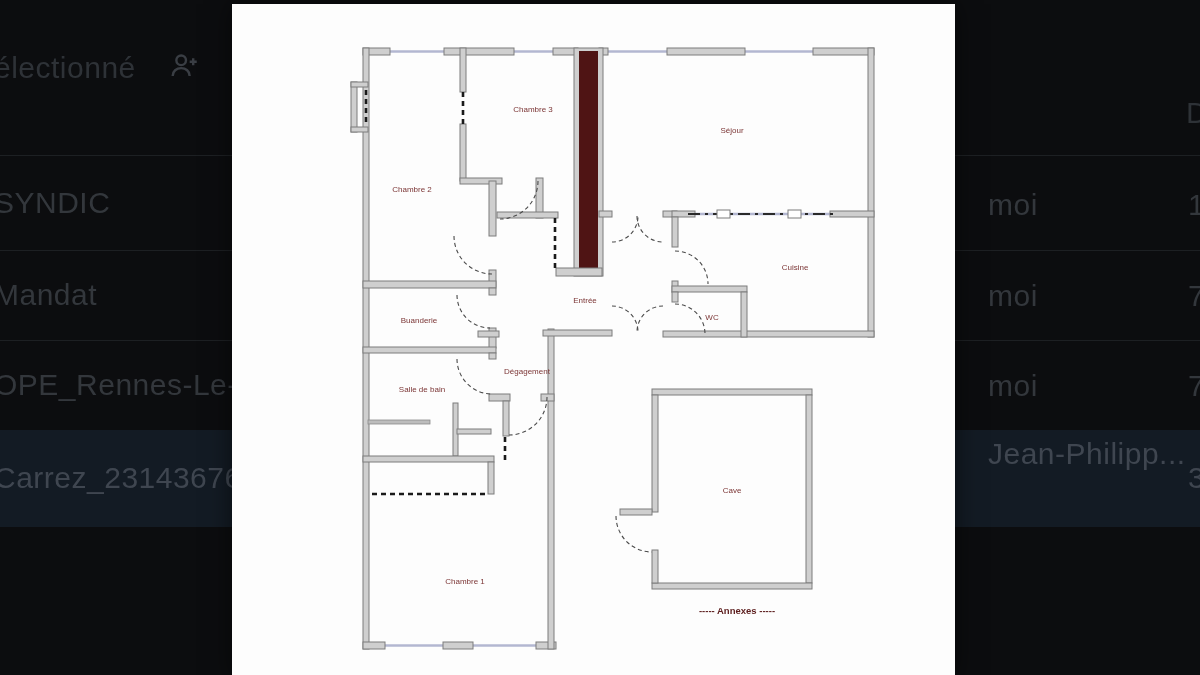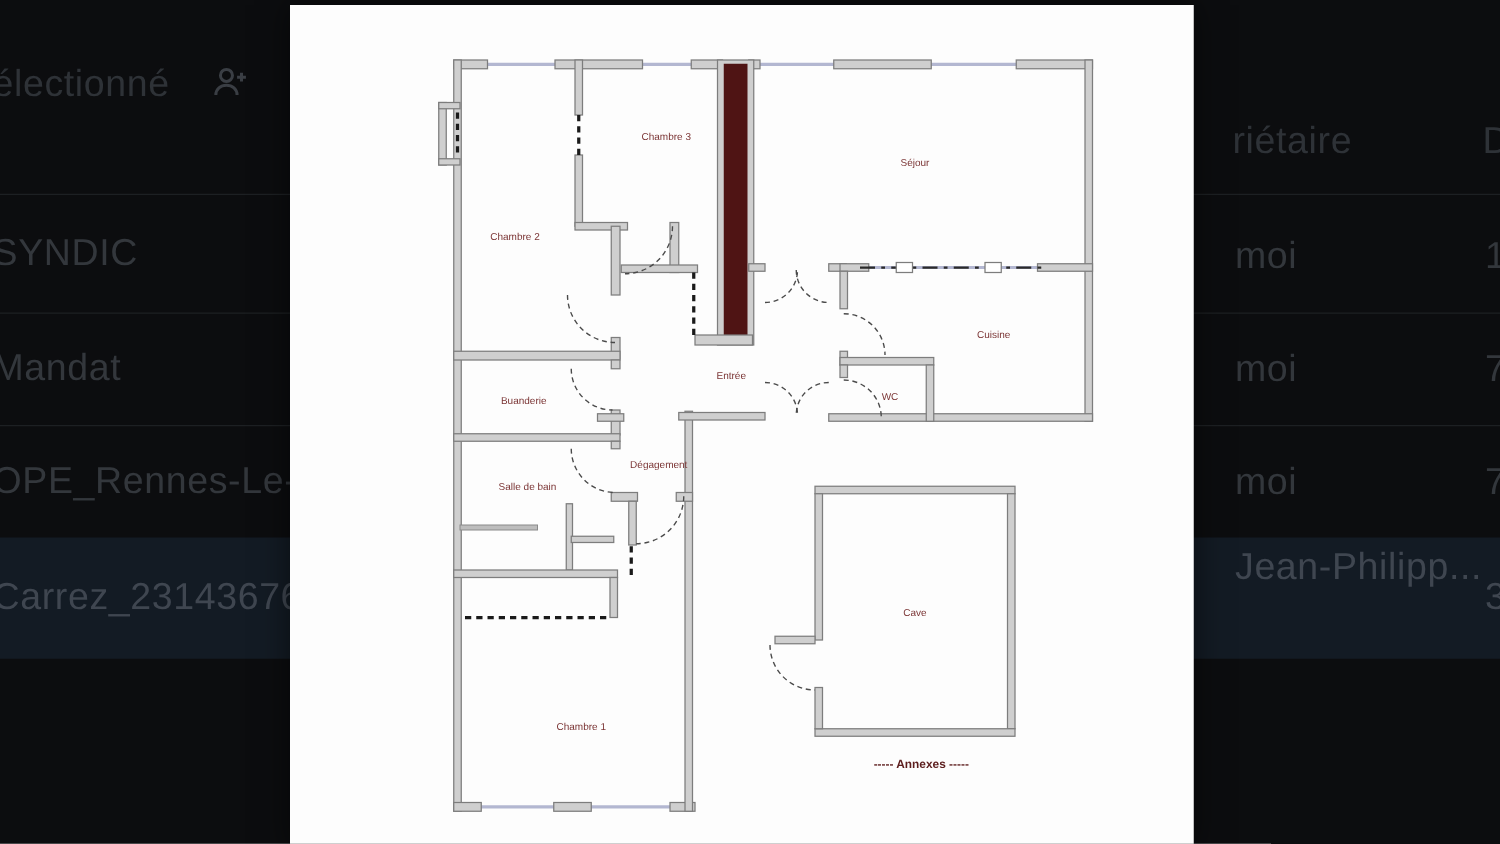--- a/index.html
+++ b/index.html
@@ -54,21 +54,20 @@
   <div class="divider" style="top:250px"></div>
   <div class="divider" style="top:340px"></div>
 
   <div class="bg-text dim" style="left:-6px;top:51px">électionné</div>
   <svg class="adduser" width="34" height="34" viewBox="0 0 24 24">
     <circle cx="10" cy="8" r="3.4" fill="none" stroke="#3a3e44" stroke-width="1.7"></circle>
     <path d="M4 19c0-3.3 2.7-5.5 6-5.5s6 2.2 6 5.5" fill="none" stroke="#3a3e44" stroke-width="1.7"></path>
     <path d="M18.5 6.5v5 M16 9h5" stroke="#3a3e44" stroke-width="1.7"></path>
   </svg>
 
-  <div class="bg-text dim" style="left:986px;top:96px">riétaire</div>
   <div class="bg-text dim" style="left:1186px;top:96px">D</div>
 
   <div>
     <div class="bg-text" style="left:-6px;top:186px">SYNDIC</div>
     <div class="bg-text" style="left:988px;top:188px">moi</div>
     <div class="bg-text" style="left:1188px;top:188px">1</div>
   </div>
 
   <div>
     <div class="bg-text" style="left:-6px;top:278px">Mandat</div>

